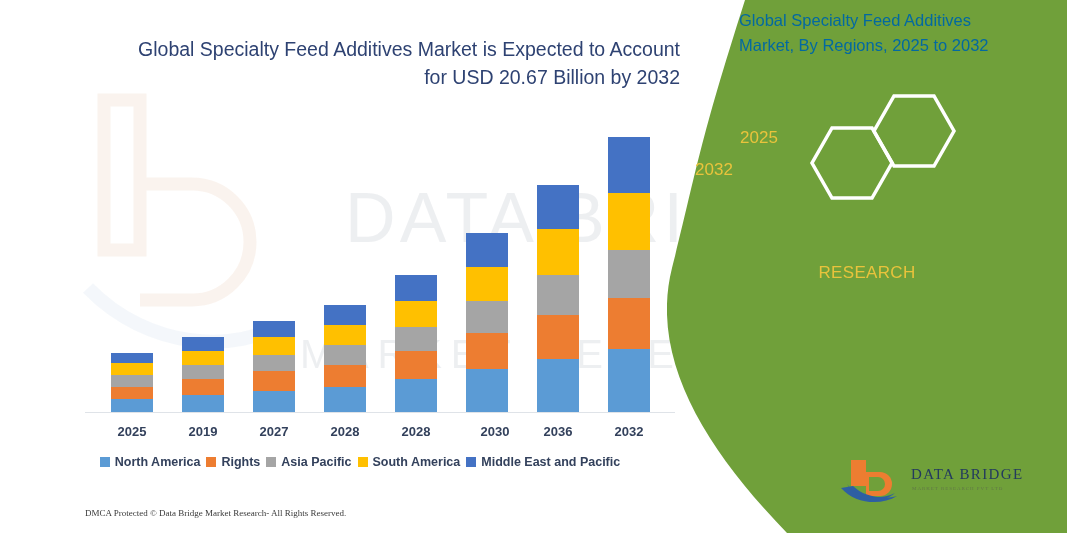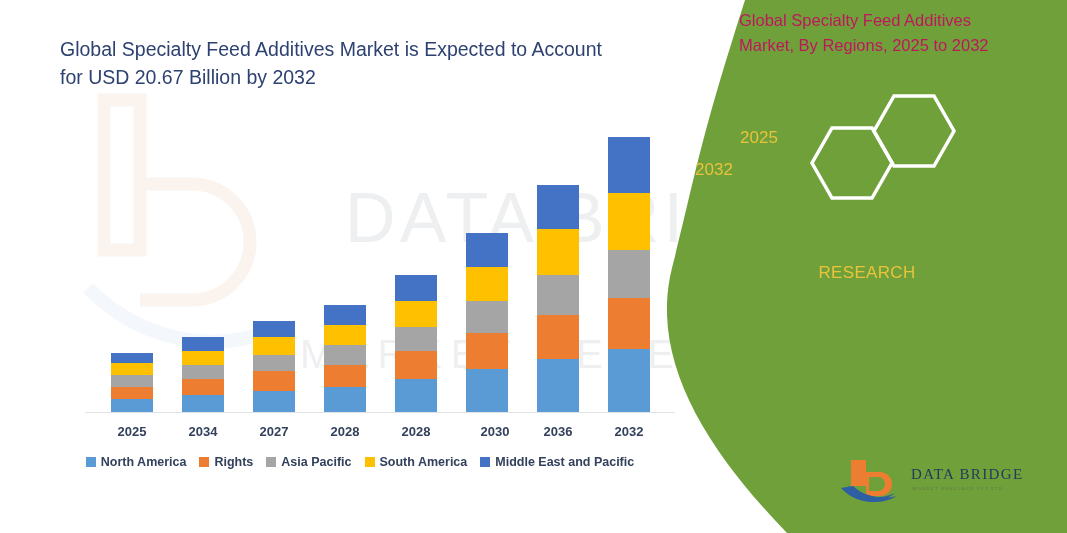--- a/index.html
+++ b/index.html
@@ -31,21 +31,21 @@
     opacity:.30;
   }
 
   
   #chart-panel{
     position:absolute; left:0; top:0; width:720px; height:533px; z-index:2;
   }
 
   #chart-title{
     position:absolute; left:60px; top:36px; width:620px;
-    text-align:left; color:#2e4272; font-size:19.5px;
+    text-align:right; color:#2e4272; font-size:19.5px;
     line-height:1.42; font-weight:400;
   }
 
   
   #plot-area{
     position:absolute; left:85px; top:120px; width:595px; height:293px;
   }
   #axis-line{
     position:absolute; left:85px; top:412px; width:590px; height:1px;
     background:#dfe3e8;
@@ -60,21 +60,21 @@
     position:absolute; left:85px; top:424px; width:595px; height:22px;
   }
   .x-label{
     position:absolute; width:80px; text-align:center;
     font-size:13px; font-weight:bold; color:#33415c;
   }
 
   
   #legend{
     position:absolute; left:0; top:455px; width:720px;
-    display:flex; justify-content:center; align-items:center; gap:13px;
+    display:flex; justify-content:center; align-items:center; gap:6px;
   }
   .legend-item{ display:flex; align-items:center; gap:5px; }
   .legend-swatch{ width:10px; height:10px; display:block; }
   .legend-label{ font-size:12.5px; font-weight:bold; color:#33415c; white-space:nowrap; }
 
   
   #footer{
     position:absolute; left:0; top:508px; width:700px; height:20px;
     font-family:"Liberation Serif", serif; font-size:9px; color:#3a3a3a;
   }
@@ -84,21 +84,21 @@
   
   #green-panel{
     position:absolute; right:0; top:0; width:400px; height:533px; z-index:3;
   }
   #green-shape{ position:absolute; inset:0; }
 
   #green-content{ position:absolute; inset:0; }
 
   #green-title{
     position:absolute; left:72px; top:8px; width:310px;
-    color:#be185d; font-size:16.5px; line-height:1.5; font-weight:400;
+    color:#0369a1; font-size:16.5px; line-height:1.5; font-weight:400;
     text-align:left;
   }
 
   #hex-group{ position:absolute; left:115px; top:88px; width:200px; height:120px; }
   .hex-label{
     position:absolute; color:#e9c33c; font-size:17px; font-weight:400;
     text-align:center; width:80px;
   }
   #hex-2025-label{ left:52px; top:128px; }
   #hex-2032-label{ left:7px; top:160px; }
@@ -196,21 +196,21 @@
         <span class="seg" style="background: rgb(91, 155, 213); height: 23.2221%;"></span>
         <span class="seg" style="background: rgb(237, 125, 49); height: 18.3841%;"></span>
         <span class="seg" style="background: rgb(165, 165, 165); height: 17.4165%;"></span>
         <span class="seg" style="background: rgb(255, 192, 0); height: 20.658%;"></span>
         <span class="seg" style="background: rgb(68, 114, 196); height: 20.3193%;"></span>
       </div>
     </div>
   <div id="axis-line"></div>
   <div id="x-labels">
       <div class="x-label" style="left: 7px;">2025</div>
-      <div class="x-label" style="left: 78px;">2034</div>
+      <div class="x-label" style="left: 78px;">2019</div>
       <div class="x-label" style="left: 149px;">2027</div>
       <div class="x-label" style="left: 220px;">2028</div>
       <div class="x-label" style="left: 291px;">2028</div>
       <div class="x-label" style="left: 370px;">2030</div>
       <div class="x-label" style="left: 433px;">2036</div>
       <div class="x-label" style="left: 504px;">2032</div>
     </div>
 
   <div id="legend">
       <div class="legend-item">
@@ -229,20 +229,21 @@
         <span class="legend-swatch" style="background: rgb(255, 192, 0);"></span>
         <span class="legend-label">South America</span>
       </div>
       <div class="legend-item">
         <span class="legend-swatch" style="background: rgb(68, 114, 196);"></span>
         <span class="legend-label">Middle East and Pacific</span>
       </div>
     </div>
 
   <div id="footer">
+    <div id="footer-dmca">DMCA Protected © Data Bridge Market Research-  All Rights Reserved.</div>
   </div>
 </div>
 
 <div id="green-panel">
   <svg id="green-shape" viewBox="0 0 400 533" preserveAspectRatio="none">
     <path d="M78 0 C 30 150, 30 170, 5 268 C -18 360, 40 450, 120 533 L 400 533 L 400 0 Z" fill="#70A03A"></path>
   </svg>
 
   <div id="green-content">
     <div id="green-title">

